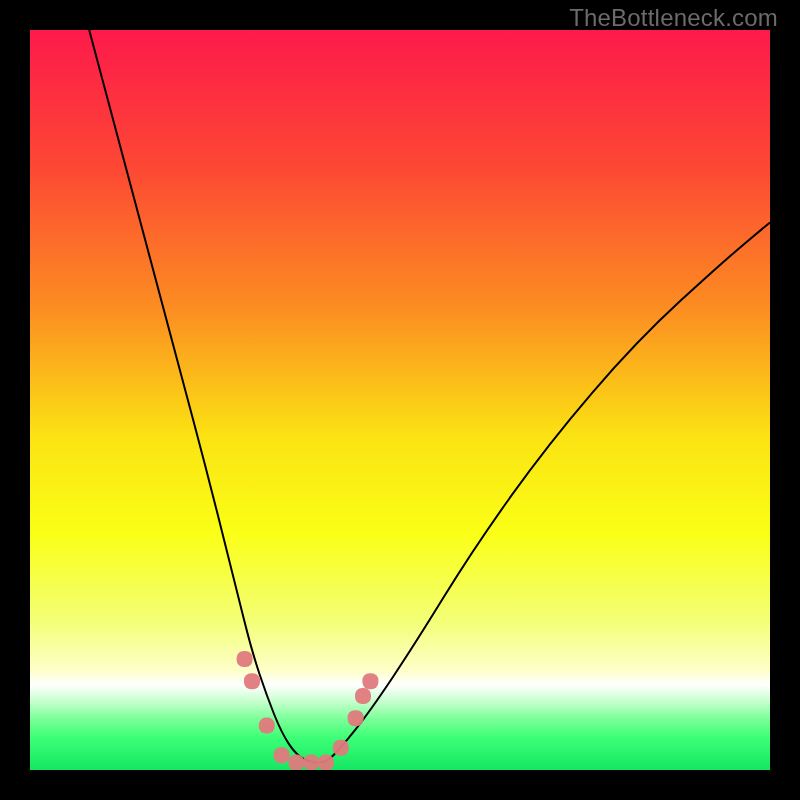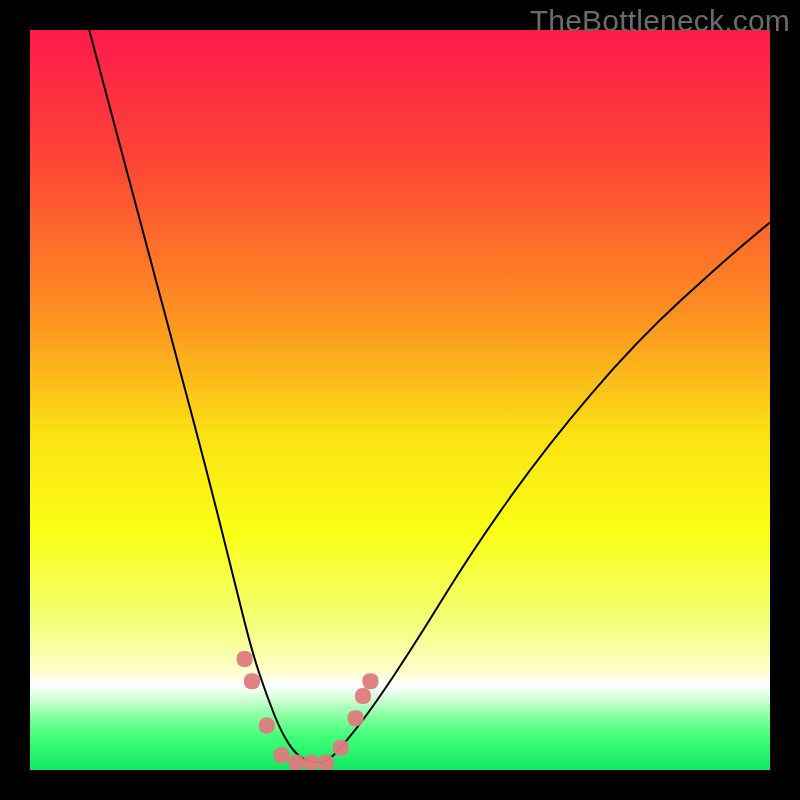--- a/index.html
+++ b/index.html
@@ -13,23 +13,23 @@
   }
   .frame {
     position: relative;
     width: 800px;
     height: 800px;
     background: #000;
   }
   .watermark {
     position: absolute;
     top: 4px;
-    right: 10px;
+    right: 22px;
     color: #6b6b6b;
-    font-size: 30px;
+    font-size: 24px;
     font-weight: 500;
     letter-spacing: 0.2px;
     z-index: 20;
     user-select: none;
   }
   .plot-wrap {
     position: absolute;
     left: 30px;
     top: 30px;
     width: 740px;

